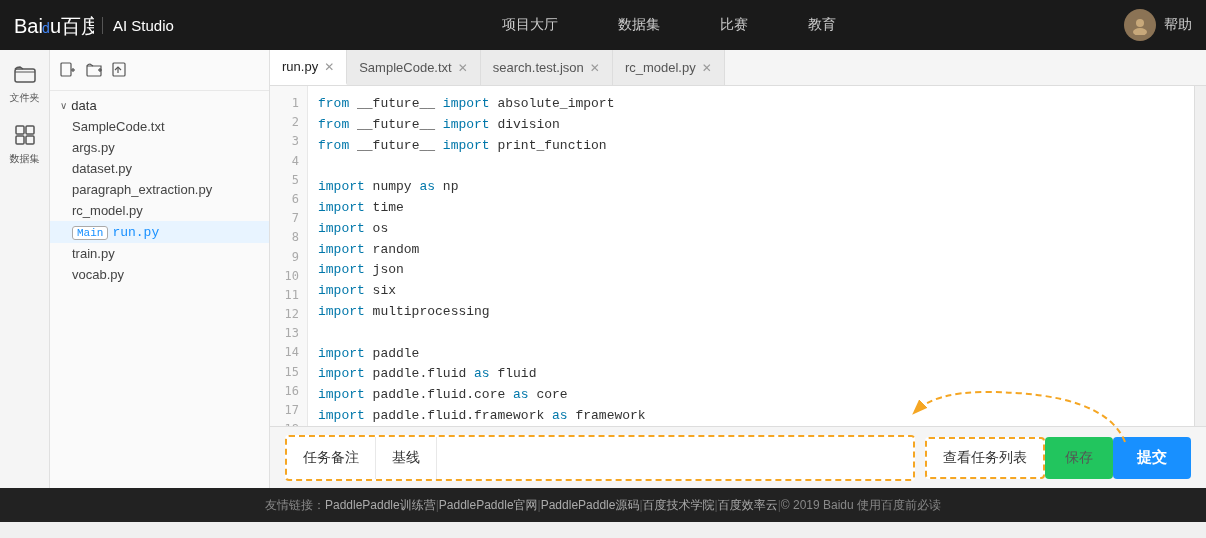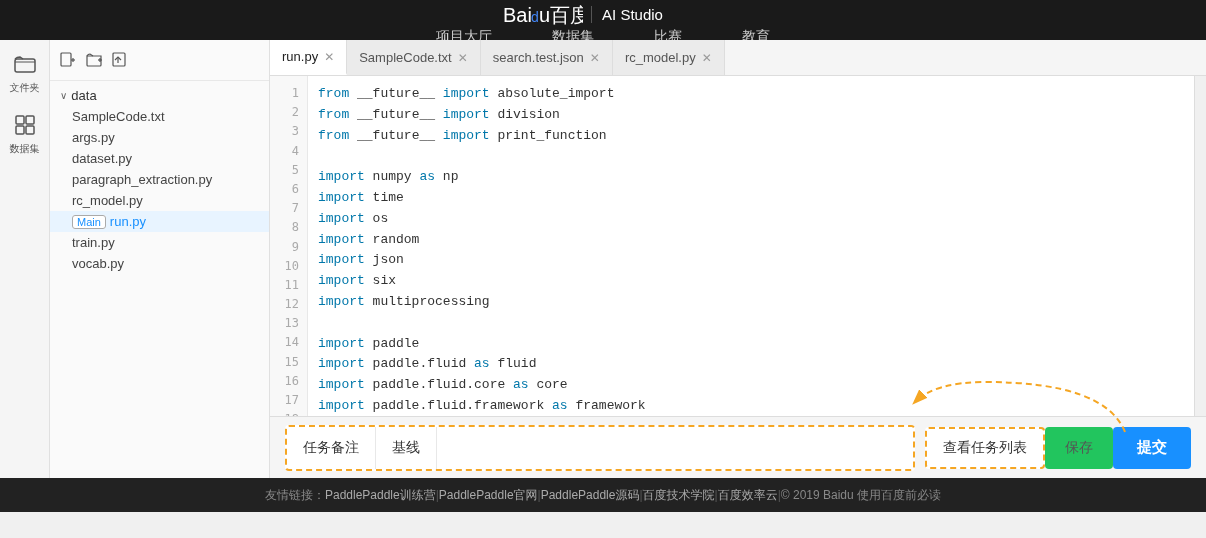--- a/index.html
+++ b/index.html
@@ -1,26 +1,25 @@
 <!DOCTYPE html>
 <html><head>
   <meta charset="utf-8">
   <style>
     * { margin: 0; padding: 0; box-sizing: border-box; }
     body { font-family: 'Microsoft YaHei', Arial, sans-serif; width: 1206px; height: 538px; overflow: hidden; background: #f0f0f0; }
 
     
     .navbar {
       background: #1a1a1a;
-      height: 40px;
+      height: 50px;
       display: flex;
       align-items: center;
       padding: 0 14px;
       color: white;
-      flex-direction: column;
     }
     .navbar-brand {
       display: flex;
       align-items: center;
       margin-right: 40px;
     }
     .baidu-logo {
       width: 80px;
       height: 28px;
       margin-right: 8px;
@@ -125,21 +124,21 @@
       cursor: pointer;
     }
     .file-tree-folder .chevron { font-size: 10px; color: #666; }
     .file-tree-item {
       padding: 3px 10px 3px 22px;
       font-size: 13px;
       color: #444;
       cursor: pointer;
     }
     .file-tree-item.active { background: #e8f4ff; }
-    .file-tree-item.active span { color: #1890ff; }
+    .file-tree-item.active span { color: #1890ff; font-family: Liberation Mono, monospace; }
     .main-badge {
       background: white;
       border: 1px solid #aaa;
       border-radius: 3px;
       padding: 0 4px;
       font-size: 11px;
       color: #666;
       margin-right: 4px;
     }
 

